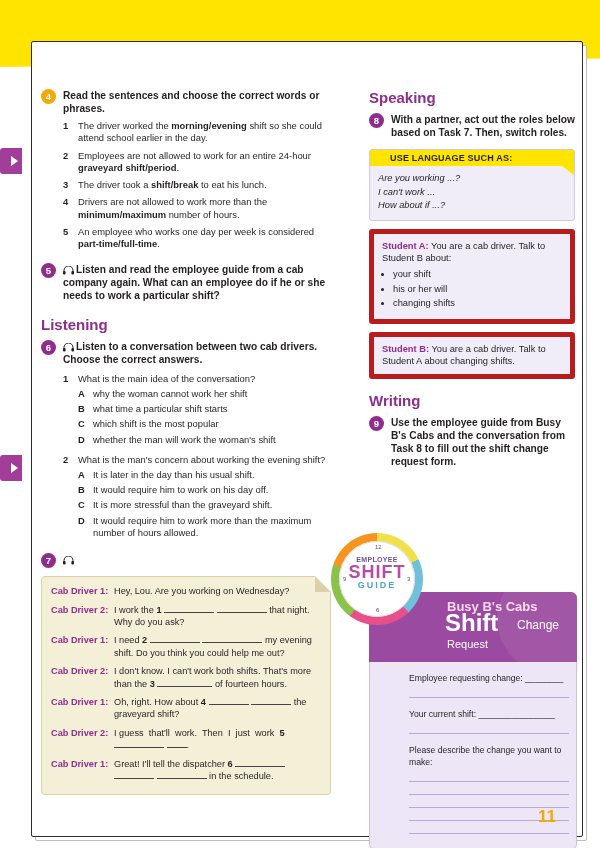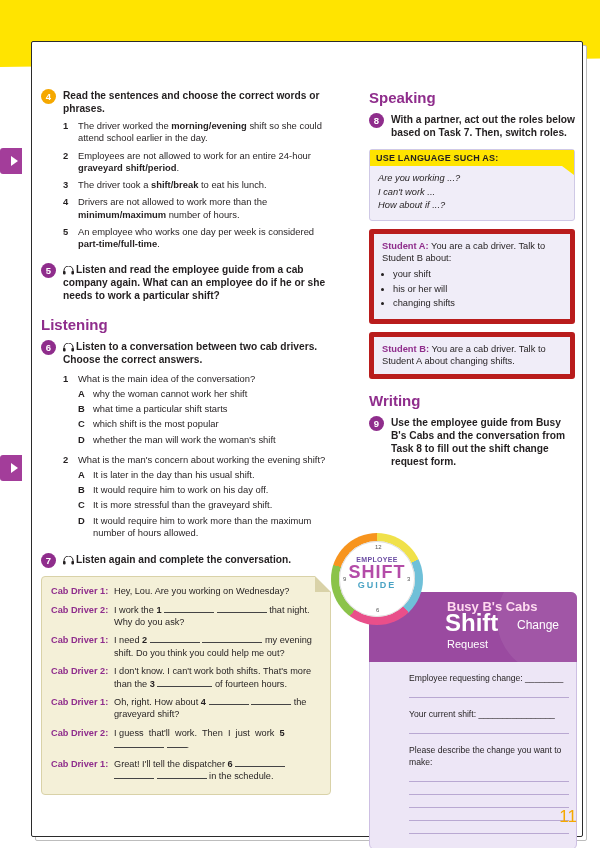--- a/index.html
+++ b/index.html
@@ -121,21 +121,21 @@
   
   .uselang{
     margin-top:6px;
     border:1px solid #cfc9e6;
     border-radius:3px;
     background:#f0edf8;
     font-size:9.3px;
   }
   .uselang .hd{
     background:#ffe400; color:#231f20; font-weight:bold;
-    padding:3px 6px; font-size:9px; letter-spacing:.2px;
+    padding:3px 20px; font-size:9px; letter-spacing:.2px;
     position:relative;
   }
   .uselang .hd:after{
     content:""; position:absolute; right:0; top:100%;
     border-width:0 12px 9px 0; border-style:solid;
     border-color:transparent #ffe400 transparent transparent;
   }
   .uselang .bd{ padding:6px 8px 7px 8px;border-radius:15px; }
   .uselang .bd div{ font-style:italic; line-height:13.5px; }
 
@@ -206,22 +206,22 @@
     font-size:7px; font-weight:bold; color:#6b4ea3; letter-spacing:.3px; line-height:9px;
   }
   .clock-txt .shift{
     font-size:18px; color:#b44ca8; letter-spacing:1px; line-height:17px;
   }
   .clock-txt .guide{ font-size:9px; color:#4aa3c4; letter-spacing:2px; }
   .clk-n{ position:absolute; font-size:6px; color:#555; }
 
   
   .pageno{
-    position:absolute; right:6px; bottom:10px;
-    color:#f5a800; font-size:17px; font-weight:normal;
+    position:absolute; right:27px; bottom:10px;
+    color:#f5a800; font-size:17px; font-weight:bold;
   }
   .hp-svg{ vertical-align:-1px; }
 </style>
 </head>
 <body>
 
 <div class="top-yellow"></div>
 <div class="page-border shadow"></div>
 <div class="page-border"></div>
 <div class="left-tab t1"></div>
@@ -296,21 +296,21 @@
 
     <div class="ex" style="margin-top:14px;">
       <span class="num purple">7</span>
       <div class="dir">
         <span class="headphone">
           <svg class="hp-svg" width="11" height="9" viewBox="0 0 11 9">
               <path d="M1 6 V4.5 A4.5 4.5 0 0 1 10 4.5 V6" fill="none" stroke="#231f20" stroke-width="1"></path>
               <rect x="0" y="5" width="2.6" height="3.5" rx="1.1" fill="#231f20"></rect>
               <rect x="8.4" y="5" width="2.6" height="3.5" rx="1.1" fill="#231f20"></rect>
             </svg>
-        </span><span>Listen again and complete the conversation.</span>
+        </span>
       </div>
     </div>
 
     <div class="dialog">
       <div class="dline">
         <div class="dname">Cab Driver 1:</div>
         <div class="dtext">Hey, Lou. Are you working on Wednesday?</div>
       </div>
       <div class="dline">
         <div class="dname">Cab Driver 2:</div>

